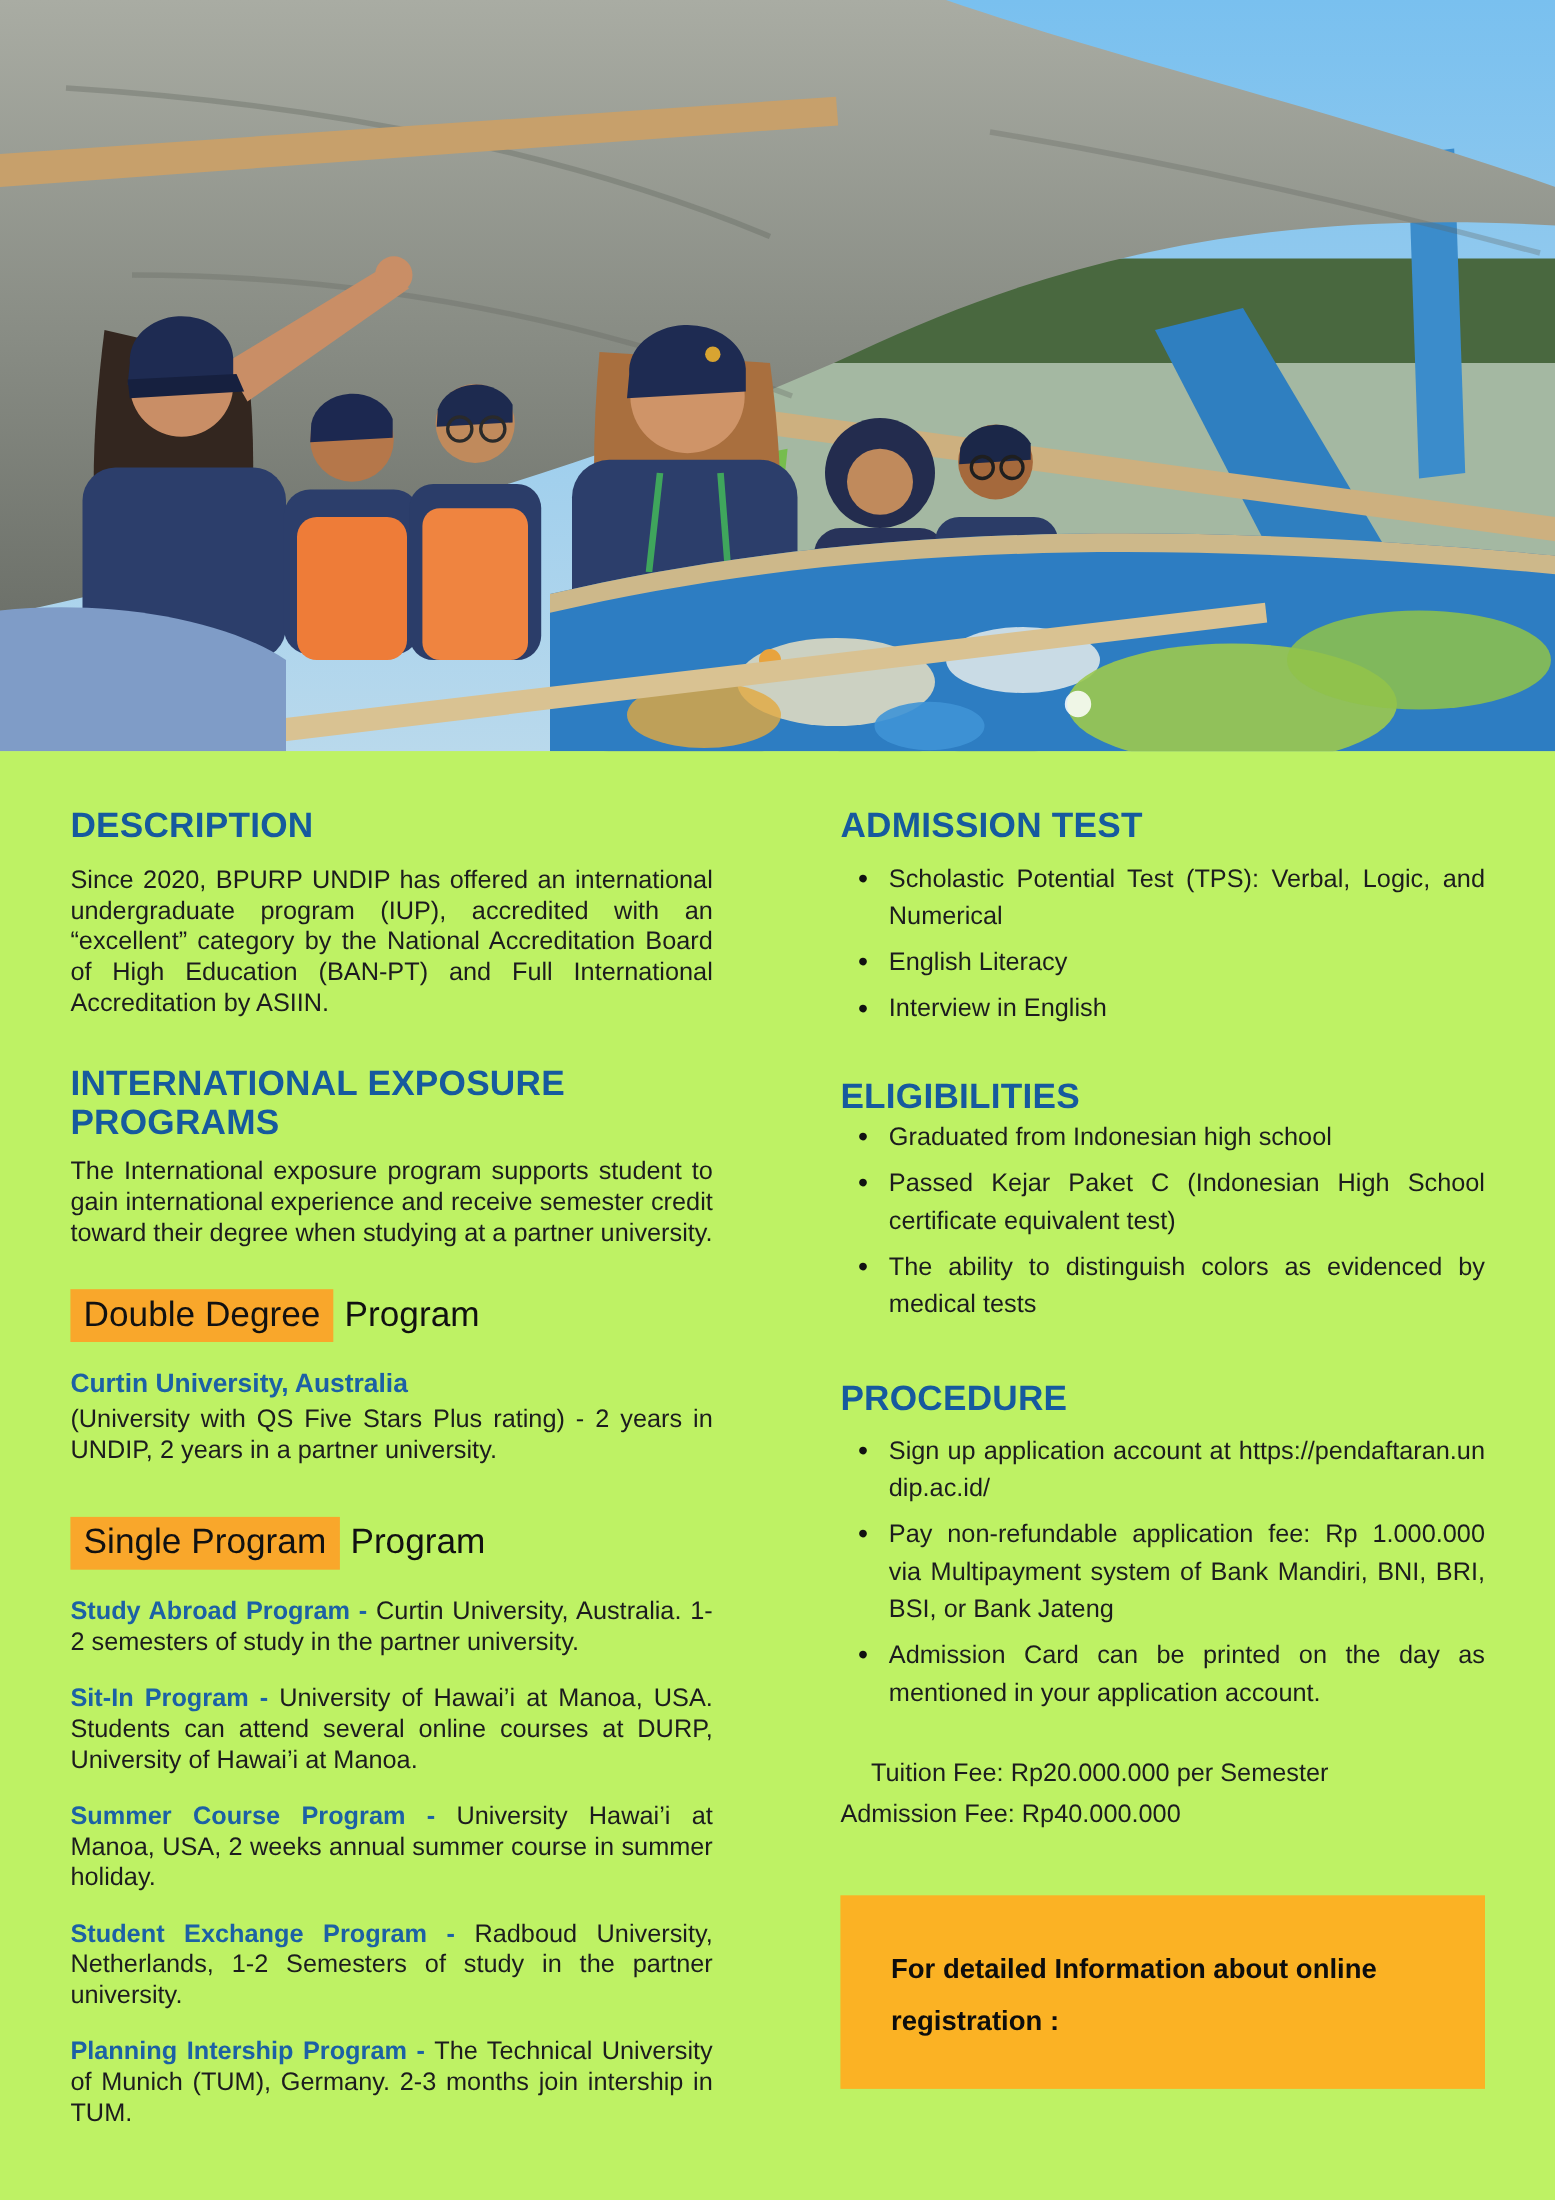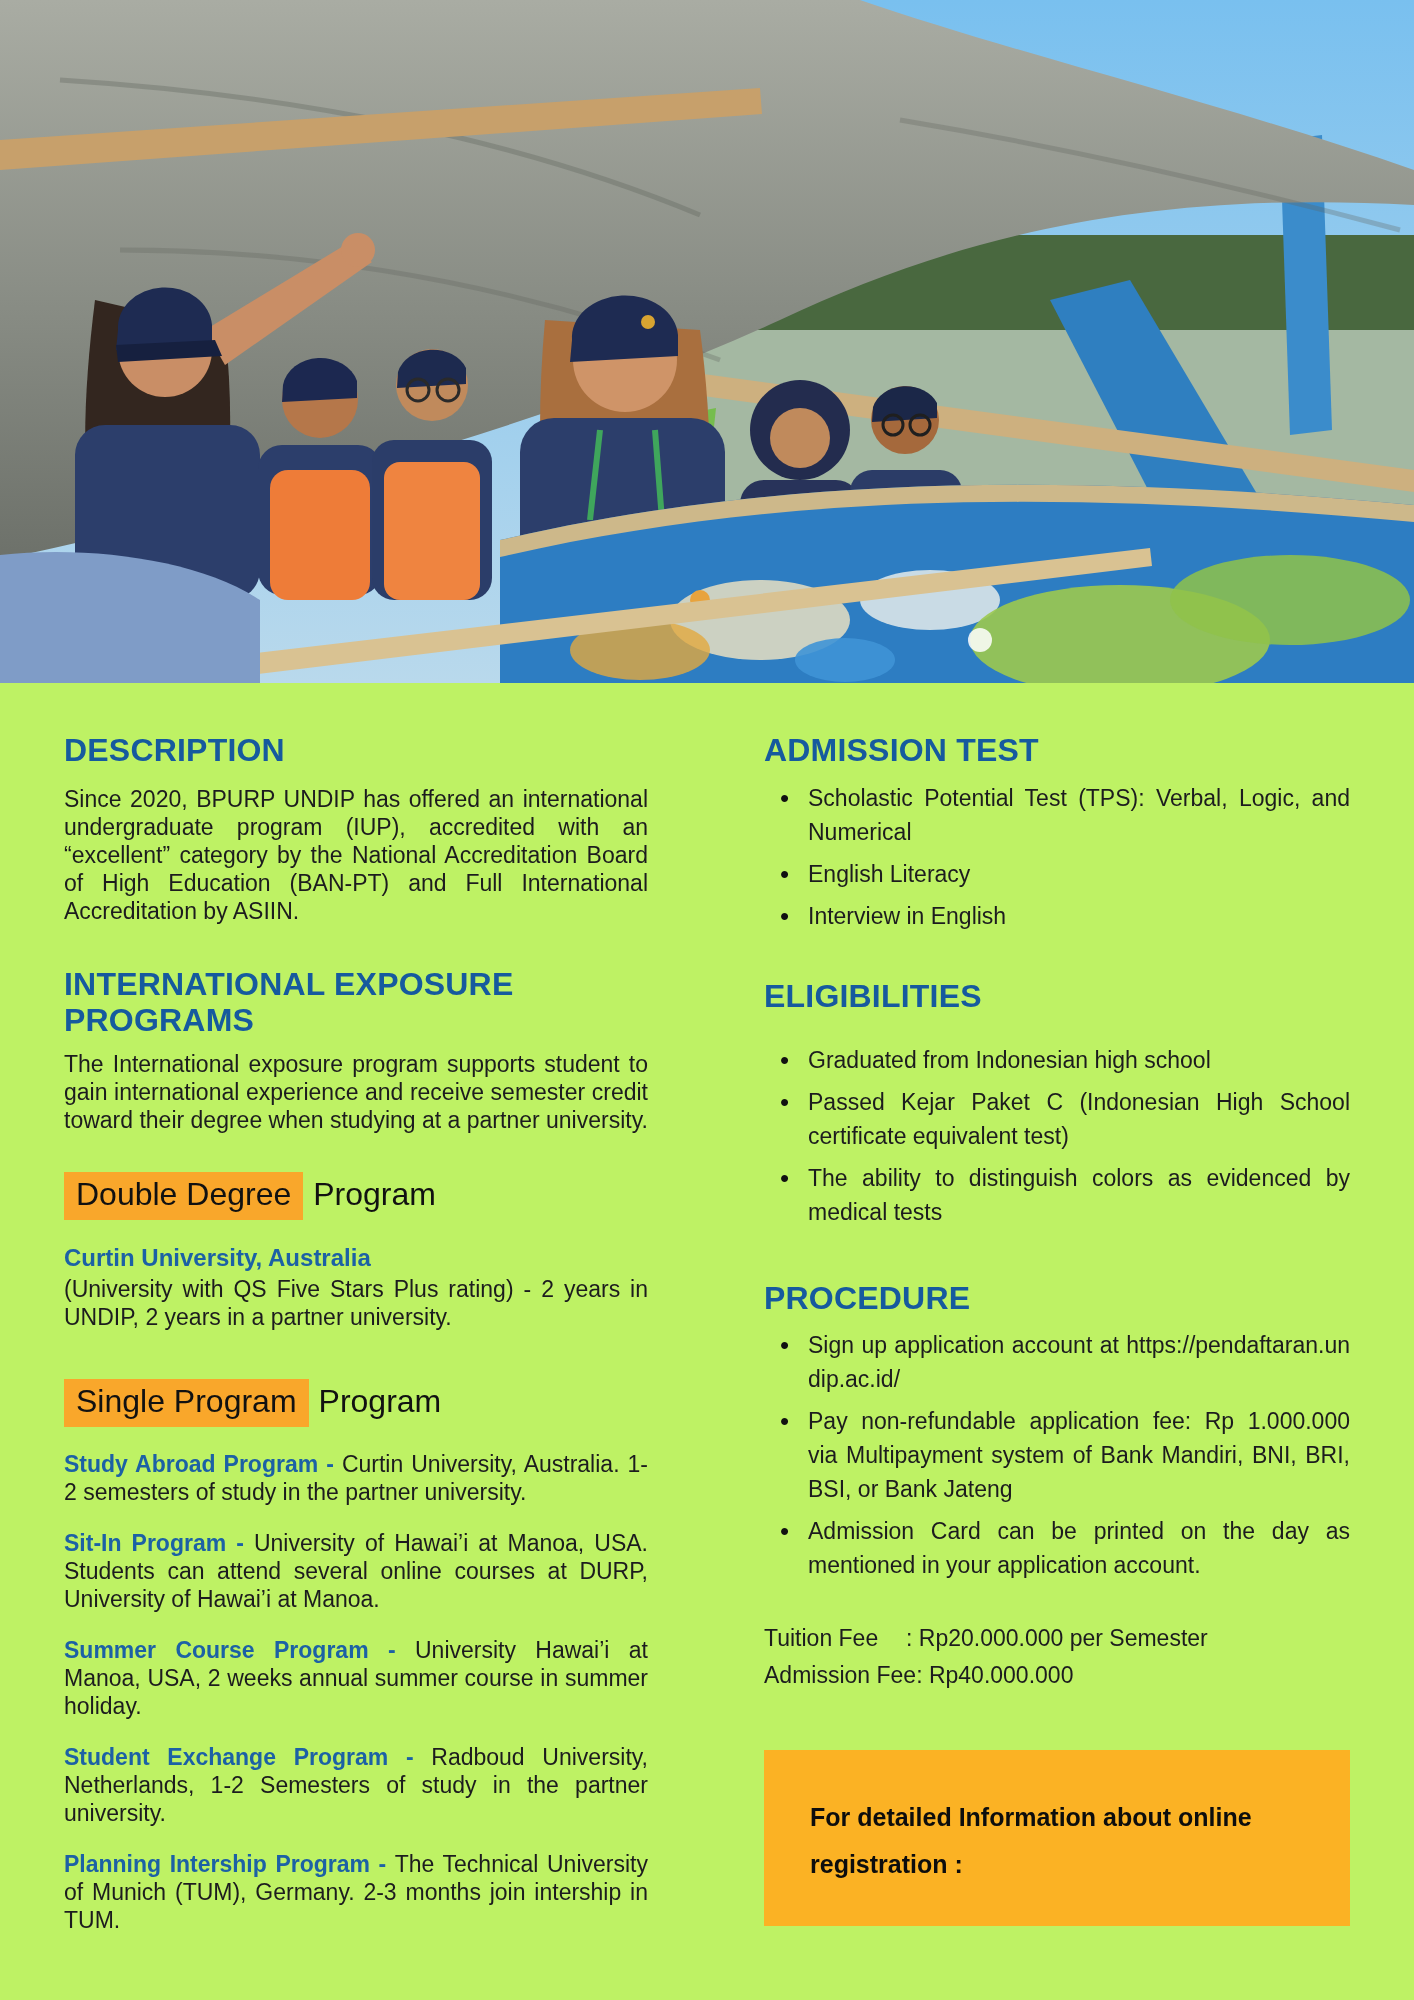--- a/index.html
+++ b/index.html
@@ -37,32 +37,32 @@
   .h3-degree .hl{
     background:var(--hl-orange);display:inline-block;padding:4px 12px 7px;margin-right:10px;
   }
   .h3-degree.single{margin-top:48px;}
   .partner-name{color:var(--lead-blue);font-size:24px;font-weight:700;margin-top:24px;}
   .partner-detail{margin-top:3px;}
   p.prog{margin-top:23px;font-size:23px;line-height:28px;text-align:justify;}
   p.prog .lead{color:var(--lead-blue);font-weight:700;}
   
   .heading-admission{margin:21px 0 12px;}
-  .heading-elig{margin:46px 0 28px;}
+  .heading-elig{margin:46px 0 1px;}
   .heading-proc{margin:52px 0 12px;}
   ul.blist{list-style:none;}
   ul.blist li{
     position:relative;padding-left:44px;margin-bottom:8px;
     font-size:23px;line-height:34px;text-align:justify;
   }
   ul.blist li::before{
     content:"\2022";position:absolute;left:16px;top:0;font-size:26px;color:#111;
   }
   .fees{margin-top:38px;font-size:23px;}
-  .fee-row{display:flex;line-height:37px;}
+  .fee-row{display:flex;line-height:37px;text-align:right;}
   .fee-label{flex:0 0 auto;min-width:142px;white-space:nowrap;}
   .info-box{
     margin-top:56px;background:var(--box-orange);color:#0d0d0d;
     padding:44px 46px 38px 46px;font-weight:700;font-size:25px;line-height:47px;
   }
   .url{word-break:break-all;}
 </style>
 </head>
 <body>
 

